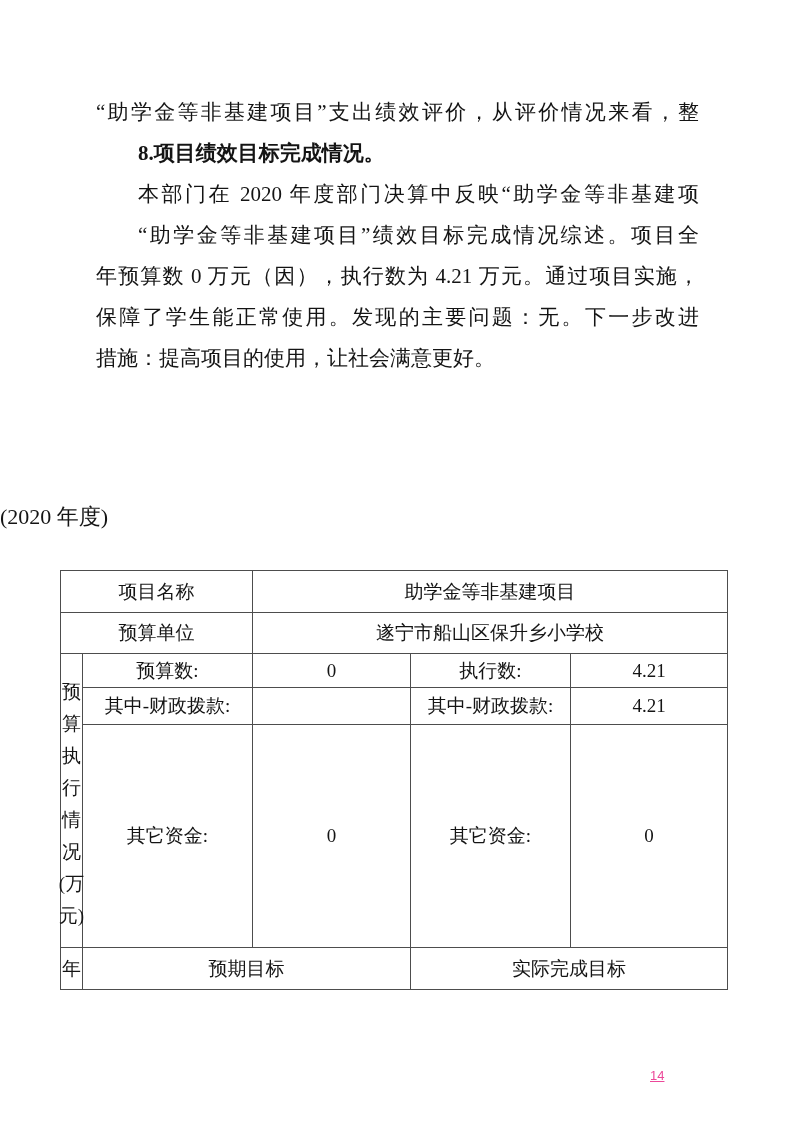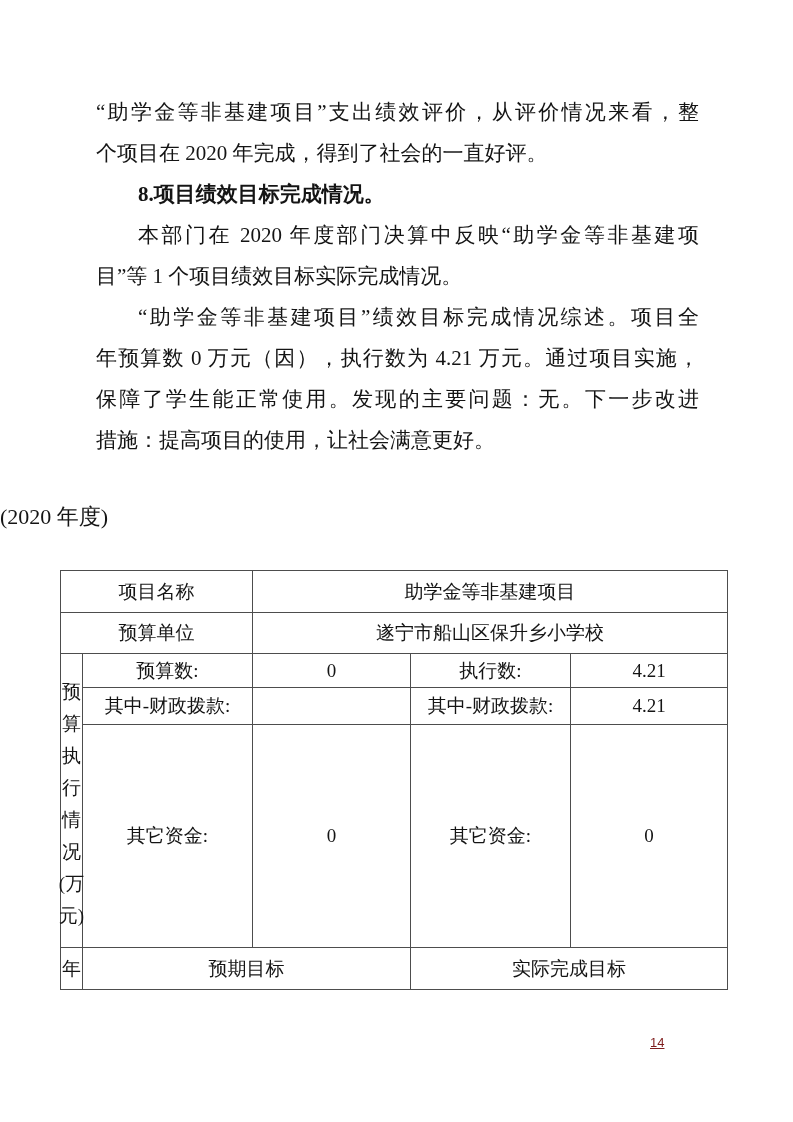--- a/index.html
+++ b/index.html
@@ -50,36 +50,34 @@
     border:1.5px solid #4d4d4d;
     text-align:center;vertical-align:middle;
     padding:0;overflow:visible;
   }
   .vcell{
     display:flex;flex-direction:column;align-items:center;
     padding-top:6px;gap:11px;
     font-size:19px;line-height:21px;white-space:nowrap;
   }
   .pagenum{
-    position:absolute;left:650px;top:1035px;
+    position:absolute;left:650px;top:1068px;
     font-family:"Liberation Sans", sans-serif;
-    font-size:13px;color:#7f1d1d;text-decoration:underline;
+    font-size:13px;color:#ec4899;text-decoration:underline;
   }
 </style>
 </head>
 <body>
 
 <div class="page">
 
   <div class="body-text">
     <div class="line">“助学金等非基建项目”支出绩效评价，从评价情况来看，整</div>
-    <div class="line last">个项目在 2020 年完成，得到了社会的一直好评。</div>
     <div class="line bold indent">8.项目绩效目标完成情况。</div>
     <div class="line indent">本部门在 2020 年度部门决算中反映“助学金等非基建项</div>
-    <div class="line last">目”等 1 个项目绩效目标实际完成情况。</div>
     <div class="line indent">“助学金等非基建项目”绩效目标完成情况综述。项目全</div>
     <div class="line">年预算数 0 万元（因），执行数为 4.21 万元。通过项目实施，</div>
     <div class="line">保障了学生能正常使用。发现的主要问题：无。下一步改进</div>
     <div class="line last">措施：提高项目的使用，让社会满意更好。</div>
   </div>
 
   <div class="tbl-subtitle">(2020 年度)</div>
 
   <table class="perf">
     <colgroup>

